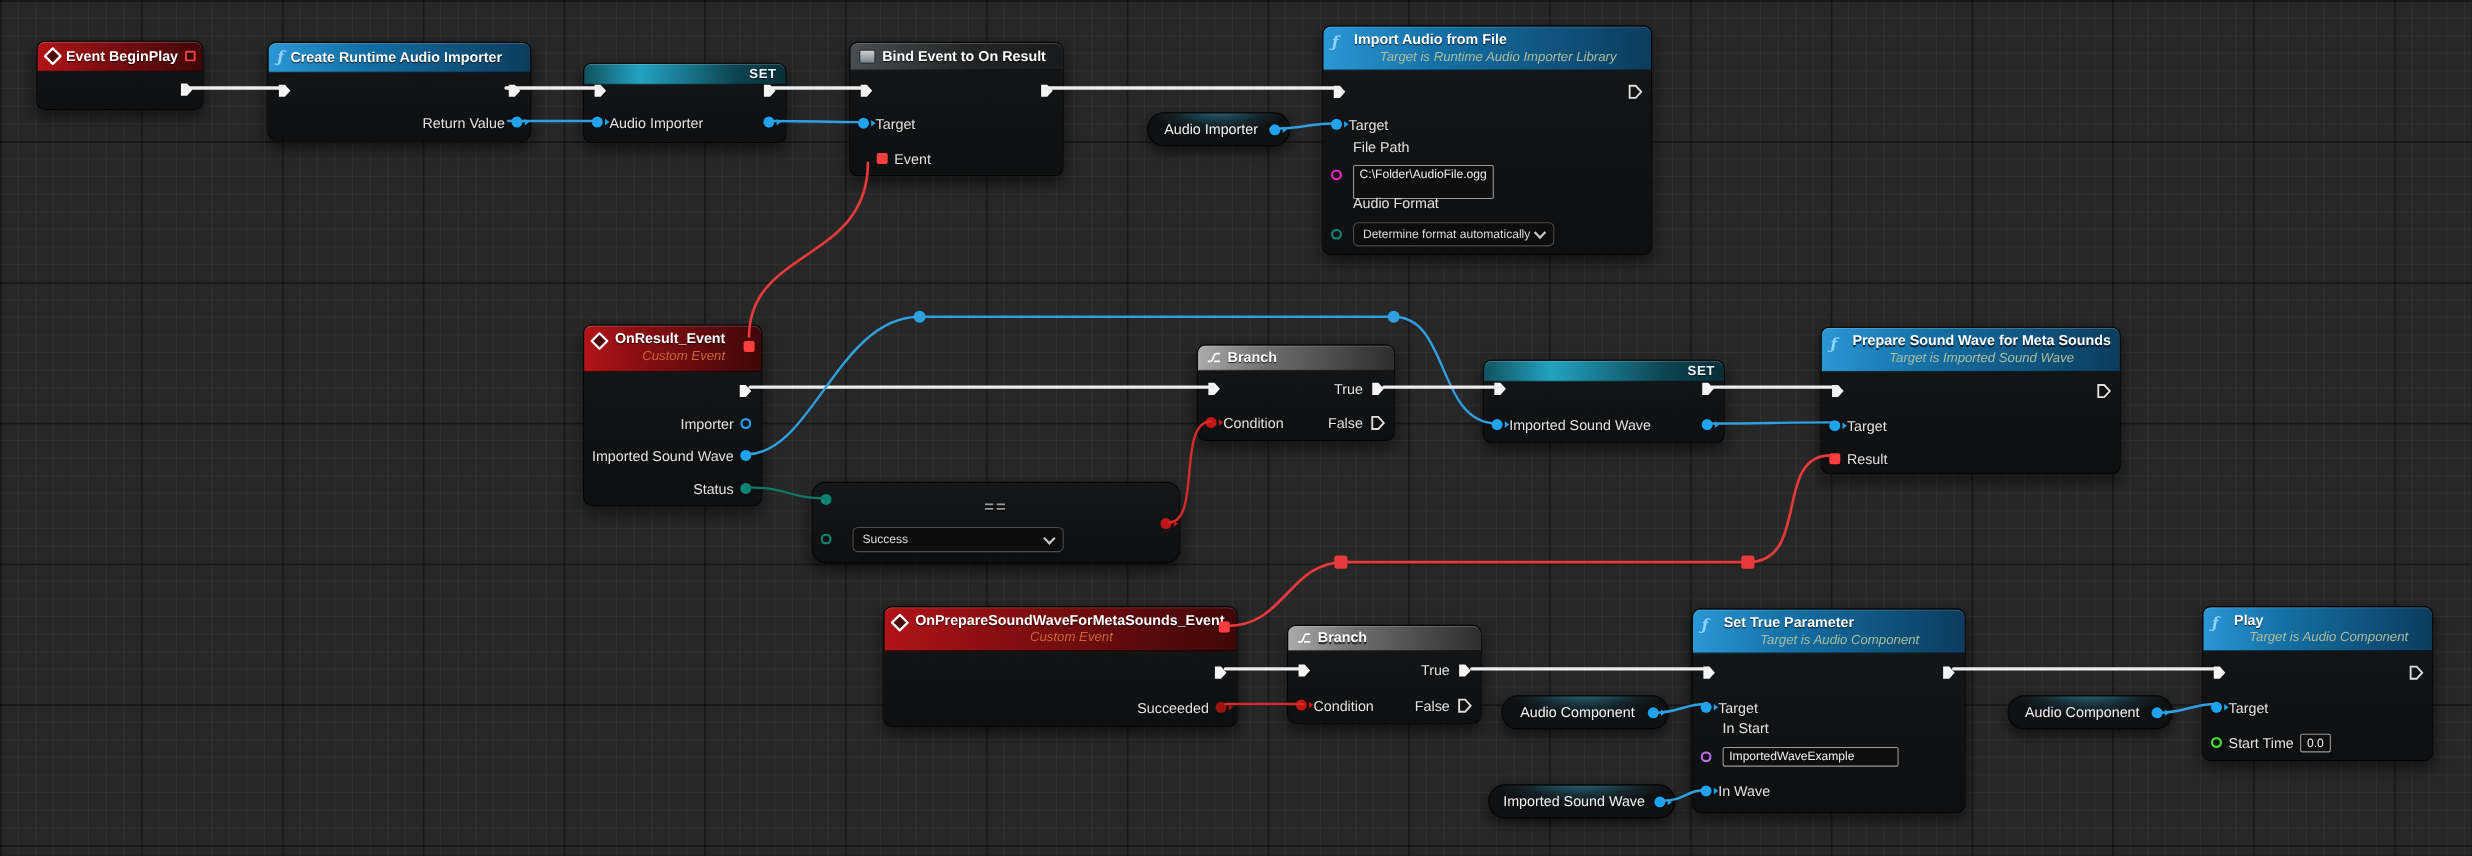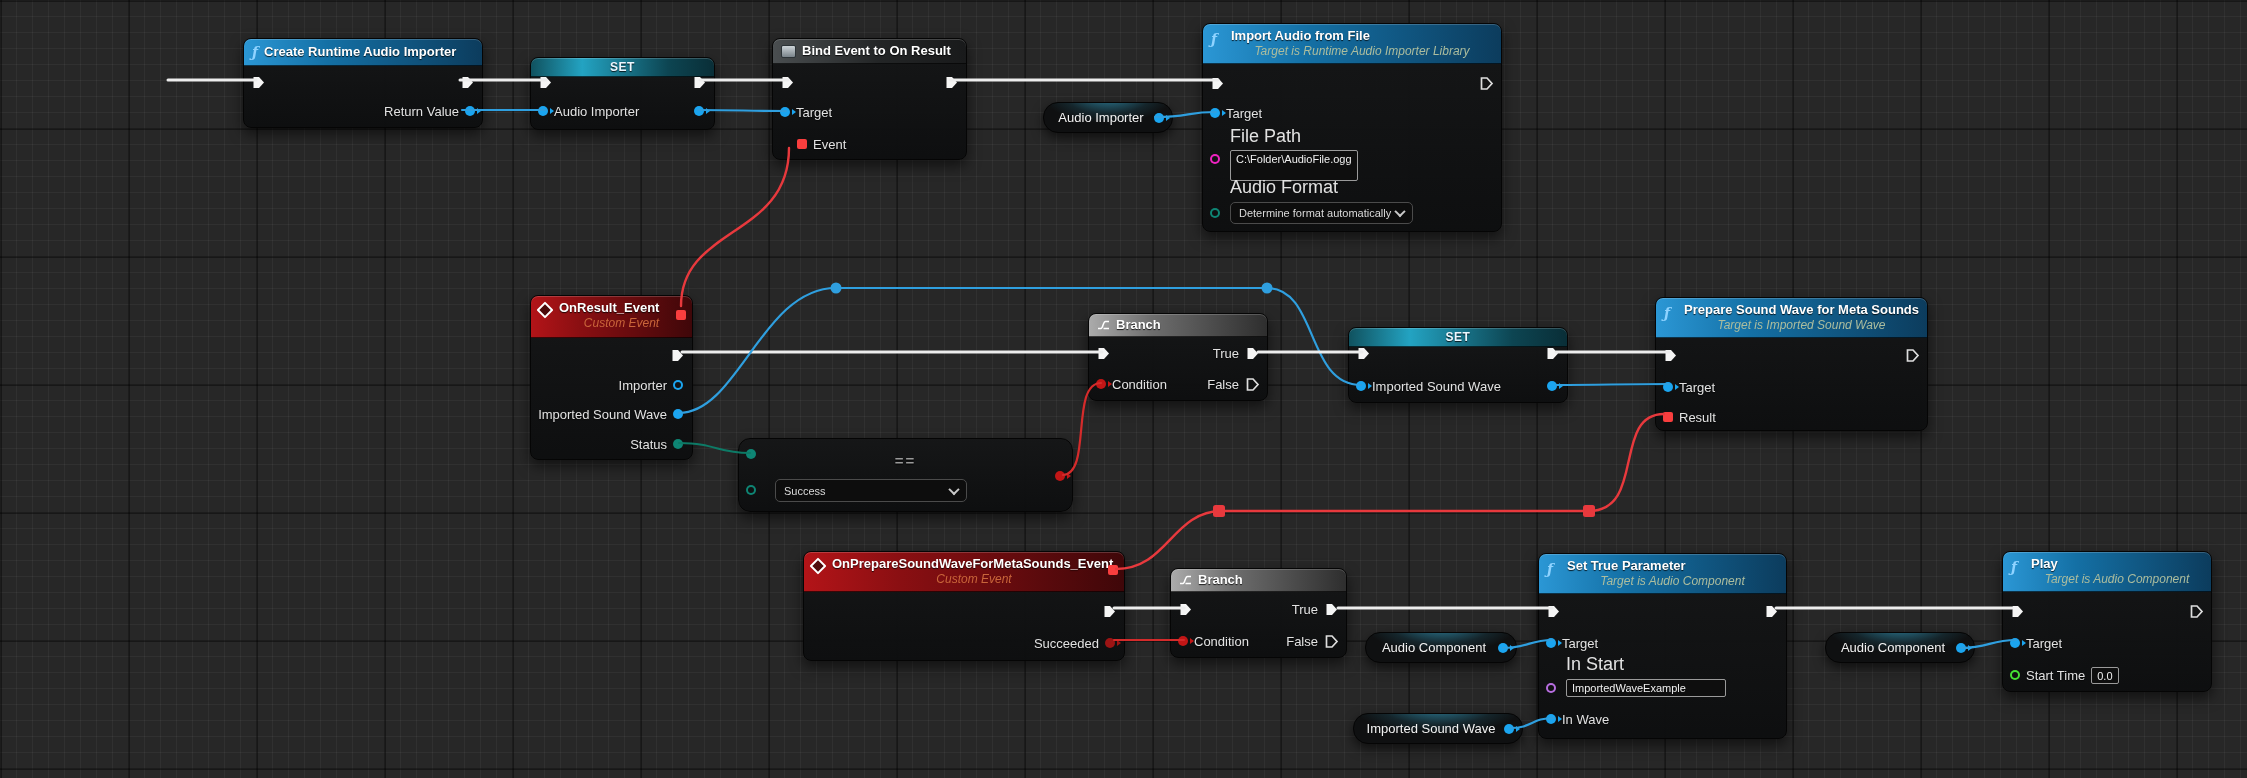--- a/index.html
+++ b/index.html
@@ -36,28 +36,28 @@
     box-shadow:inset 0 1px 0 rgba(255,255,255,.18);
   }
   .hdr2{display:block;padding:4px 8px 3px 28px;}
   .hdr2 .ic{position:absolute;left:8px;top:8px;}
   .title{font-weight:bold;font-size:13px;color:#fff;white-space:nowrap;text-shadow:0 1px 1px rgba(0,0,0,.8);display:block;line-height:16px;}
   .subtitle{font-style:italic;font-size:12px;white-space:nowrap;display:block;line-height:15px;text-align:center;}
   .sub-fn{color:#acbd9e;}
   .sub-ev{color:#c9653a;}
   .hdr-ev{background:linear-gradient(to right,#b31418 0%,#8a0f12 30%,#3f0709 100%);}
   .hdr-fn{background:linear-gradient(to right,#2b97d5 0%,#1470a5 35%,#0c3c5d 100%);}
-  .hdr-set{background:linear-gradient(to right,#10525f 0%,#23a3c2 28%,#0d4552 75%,#092e37 100%);justify-content:center;height:18px;}
+  .hdr-set{background:linear-gradient(to right,#10525f 0%,#23a3c2 28%,#0d4552 75%,#092e37 100%);justify-content:flex-end;height:18px;}
   .hdr-br{background:linear-gradient(to right,#ababab 0%,#6e6e6e 35%,#2e2e2e 100%);}
   .hdr-bind{background:linear-gradient(to right,#4a4e50 0%,#232526 55%,#191a1b 100%);}
   .set-title{font-weight:bold;font-size:12px;color:#eaf7ff;letter-spacing:.5px;text-shadow:0 1px 1px rgba(0,0,0,.8);}
 
   .r{position:absolute;display:flex;align-items:center;gap:6px;height:20px;white-space:nowrap;}
   .lbl{font-size:13px;color:#e2e2e2;text-shadow:0 1px 1px rgba(0,0,0,.6);}
-  .flbl{position:absolute;font-size:18px;color:#e2e2e2;white-space:nowrap;}
+  .flbl{position:absolute;font-size:13px;color:#e2e2e2;white-space:nowrap;}
 
   .pin{width:10px;height:10px;border-radius:50%;background:currentColor;display:inline-block;position:relative;flex:0 0 auto;}
   .pin.h{background:transparent;box-shadow:inset 0 0 0 2px currentColor;}
   .pin.w::after{content:"";position:absolute;left:12px;top:2px;border-left:4px solid currentColor;border-top:3px solid transparent;border-bottom:3px solid transparent;}
   .sq{width:10px;height:10px;border-radius:2px;background:#f93e3e;display:inline-block;flex:0 0 auto;}
   .sq.h{background:#2a0b0b;box-shadow:inset 0 0 0 2px #f93e3e;}
   .xpi{flex:0 0 auto;display:block;}
 
   .dia{width:8px;height:8px;border:2px solid #fff;transform:rotate(45deg);background:rgba(40,8,9,.7);border-radius:1px;display:inline-block;flex:0 0 auto;}
   .f-ic{font-family:"DejaVu Serif",serif;font-style:italic;font-weight:bold;font-size:14px;color:#8fd3ff;line-height:14px;}
@@ -111,20 +111,32 @@
     <path class="w bool" d="M1114 640 H1184" stroke="#d42b2b"></path>
     <path class="w obj" d="M1503 648 C1527 648 1530 640 1552 640" stroke="#2f9fdf"></path>
     <path class="w obj" d="M1510 728 C1533 728 1531 718 1554 718" stroke="#2f9fdf"></path>
     <path class="w obj" d="M1961 648 C1989 648 1990 640 2016 640" stroke="#2f9fdf"></path>
     <circle cx="836" cy="288" r="5.5" fill="#2f9fdf"></circle>
     <circle cx="1267" cy="288" r="5.5" fill="#2f9fdf"></circle>
     <rect x="1213" y="505" width="12" height="12" rx="2.5" fill="#e8393d"></rect>
     <rect x="1583" y="505" width="12" height="12" rx="2.5" fill="#e8393d"></rect>
   </svg>
 
+  <div class="node" style="left:33px;top:37px;width:152px;height:63px">
+    <div class="hdr hdr-ev" style="height:26px">
+      <span class="dia"></span>
+      <span class="title">Event BeginPlay</span>
+      <span class="sq h" style="margin-left:auto"></span>
+    </div>
+    <div class="r" style="right:7px;top:33px">
+      <svg class="xpi" width="15" height="15" viewBox="0 0 15 15">
+          <path d="M2.5 2 h5.5 l5 5.5 -5 5.5 H2.5 z" fill="#f5f5f5"></path>
+        </svg>
+    </div>
+  </div>
 
   <div class="node" style="left:243px;top:38px;width:240px;height:90px">
     <div class="hdr hdr-fn" style="height:26px">
       <span class="f-ic">ƒ</span>
       <span class="title">Create Runtime Audio Importer</span>
     </div>
     <div class="r" style="left:7px;top:33px">
       <svg class="xpi" width="15" height="15" viewBox="0 0 15 15">
           <path d="M2.5 2 h5.5 l5 5.5 -5 5.5 H2.5 z" fill="#f5f5f5"></path>
         </svg>

